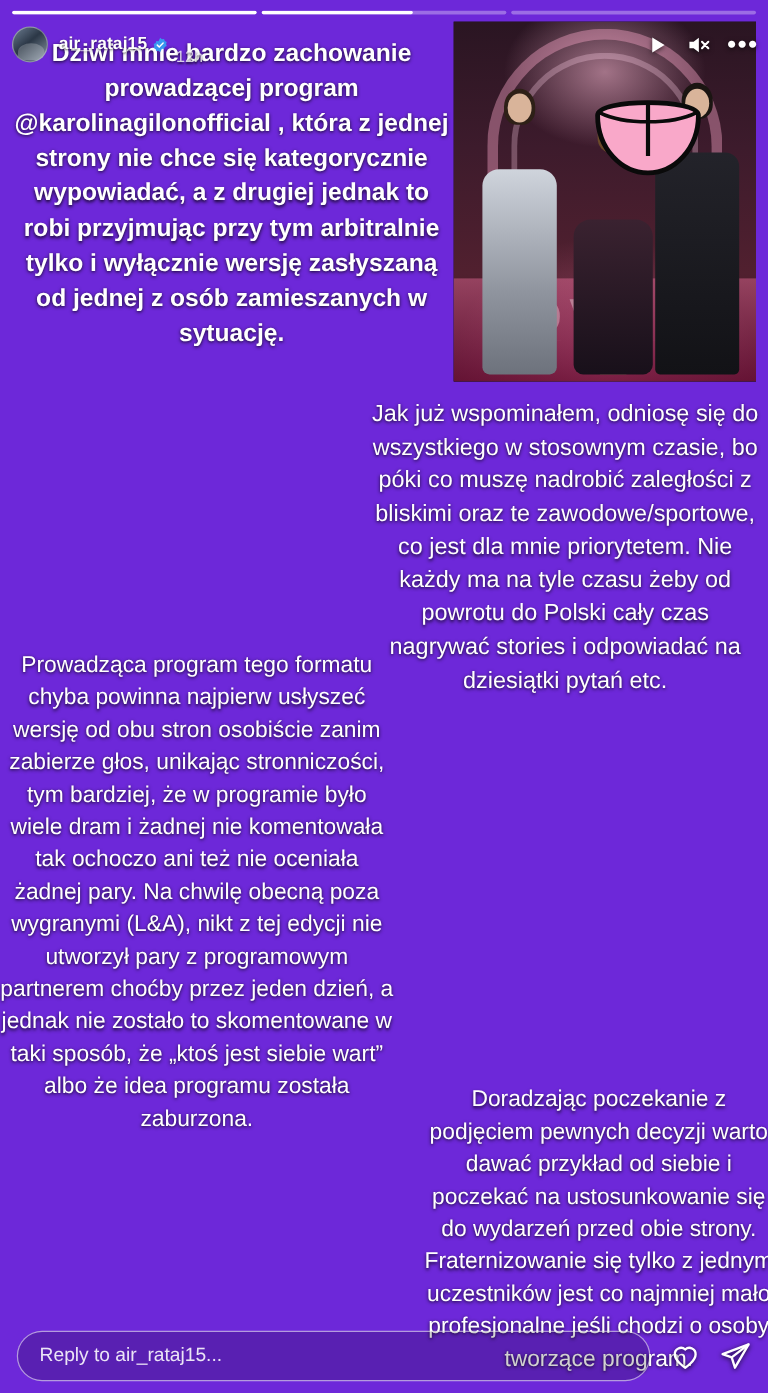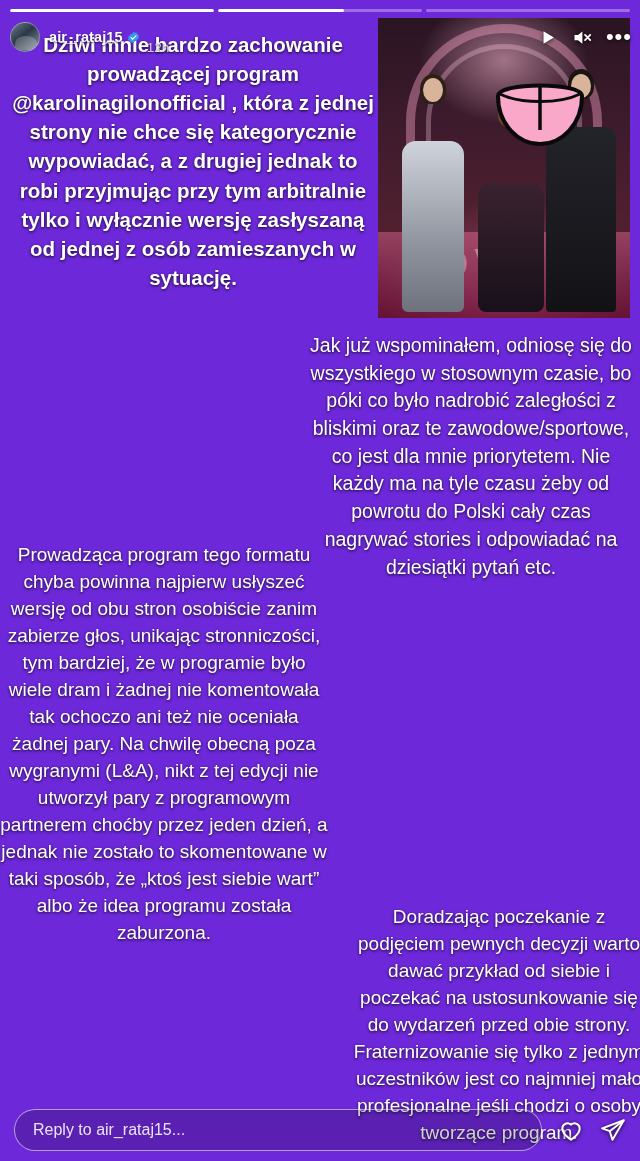--- a/index.html
+++ b/index.html
@@ -341,21 +341,21 @@
     <div class="hdr-btn">
       <svg viewBox="0 0 24 24" width="21" height="21">
         <path d="M4 9h4l5-4v14l-5-4H4z" fill="#fff"></path>
         <path d="M16 9l6 6M22 9l-6 6" stroke="#fff" stroke-width="2" stroke-linecap="round"></path>
       </svg>
     </div>
     <div class="hdr-btn dots">•••</div>
   </div>
 
   <div class="tblock t1">Dziwi mnie bardzo zachowanie prowadzącej program @karolinagilonofficial , która z jednej strony nie chce się kategorycznie wypowiadać, a z drugiej jednak to robi przyjmując przy tym arbitralnie tylko i wyłącznie wersję zasłyszaną od jednej z osób zamieszanych w sytuację.</div>
-  <div class="tblock t2">Jak już wspominałem, odniosę się do wszystkiego w stosownym czasie, bo póki co było nadrobić zaległości z bliskimi oraz te zawodowe/sportowe, co jest dla mnie priorytetem. Nie każdy ma na tyle czasu żeby od powrotu do Polski cały czas nagrywać stories i odpowiadać na dziesiątki pytań etc.</div>
+  <div class="tblock t2">Jak już wspominałem, odniosę się do wszystkiego w stosownym czasie, bo póki co muszę nadrobić zaległości z bliskimi oraz te zawodowe/sportowe, co jest dla mnie priorytetem. Nie każdy ma na tyle czasu żeby od powrotu do Polski cały czas nagrywać stories i odpowiadać na dziesiątki pytań etc.</div>
   <div class="tblock t3">Prowadząca program tego formatu chyba powinna najpierw usłyszeć wersję od obu stron osobiście zanim zabierze głos, unikając stronniczości, tym bardziej, że w programie było wiele dram i żadnej nie komentowała tak ochoczo ani też nie oceniała żadnej pary. Na chwilę obecną poza wygranymi (L&amp;A), nikt z tej edycji nie utworzył pary z programowym partnerem choćby przez jeden dzień, a jednak nie zostało to skomentowane w taki sposób, że „ktoś jest siebie wart” albo że idea programu została zaburzona.</div>
   <div class="tblock t4">Doradzając poczekanie z podjęciem pewnych decyzji warto dawać przykład od siebie i poczekać na ustosunkowanie się do wydarzeń przed obie strony. Fraternizowanie się tylko z jednym uczestników jest co najmniej mało profesjonalne jeśli chodzi o osoby tworzące program.</div>
 
   <div class="bottom">
     <div class="reply-box">
       <span>Reply to air_rataj15...</span>
     </div>
     <div class="bottom-icon">
       <svg viewBox="0 0 24 24" width="26" height="26">
         <path d="M12 21s-8-5.2-8-10.2A4.8 4.8 0 0112 7a4.8 4.8 0 018 3.8C20 15.8 12 21 12 21z" fill="none" stroke="#fff" stroke-width="1.8"></path>

